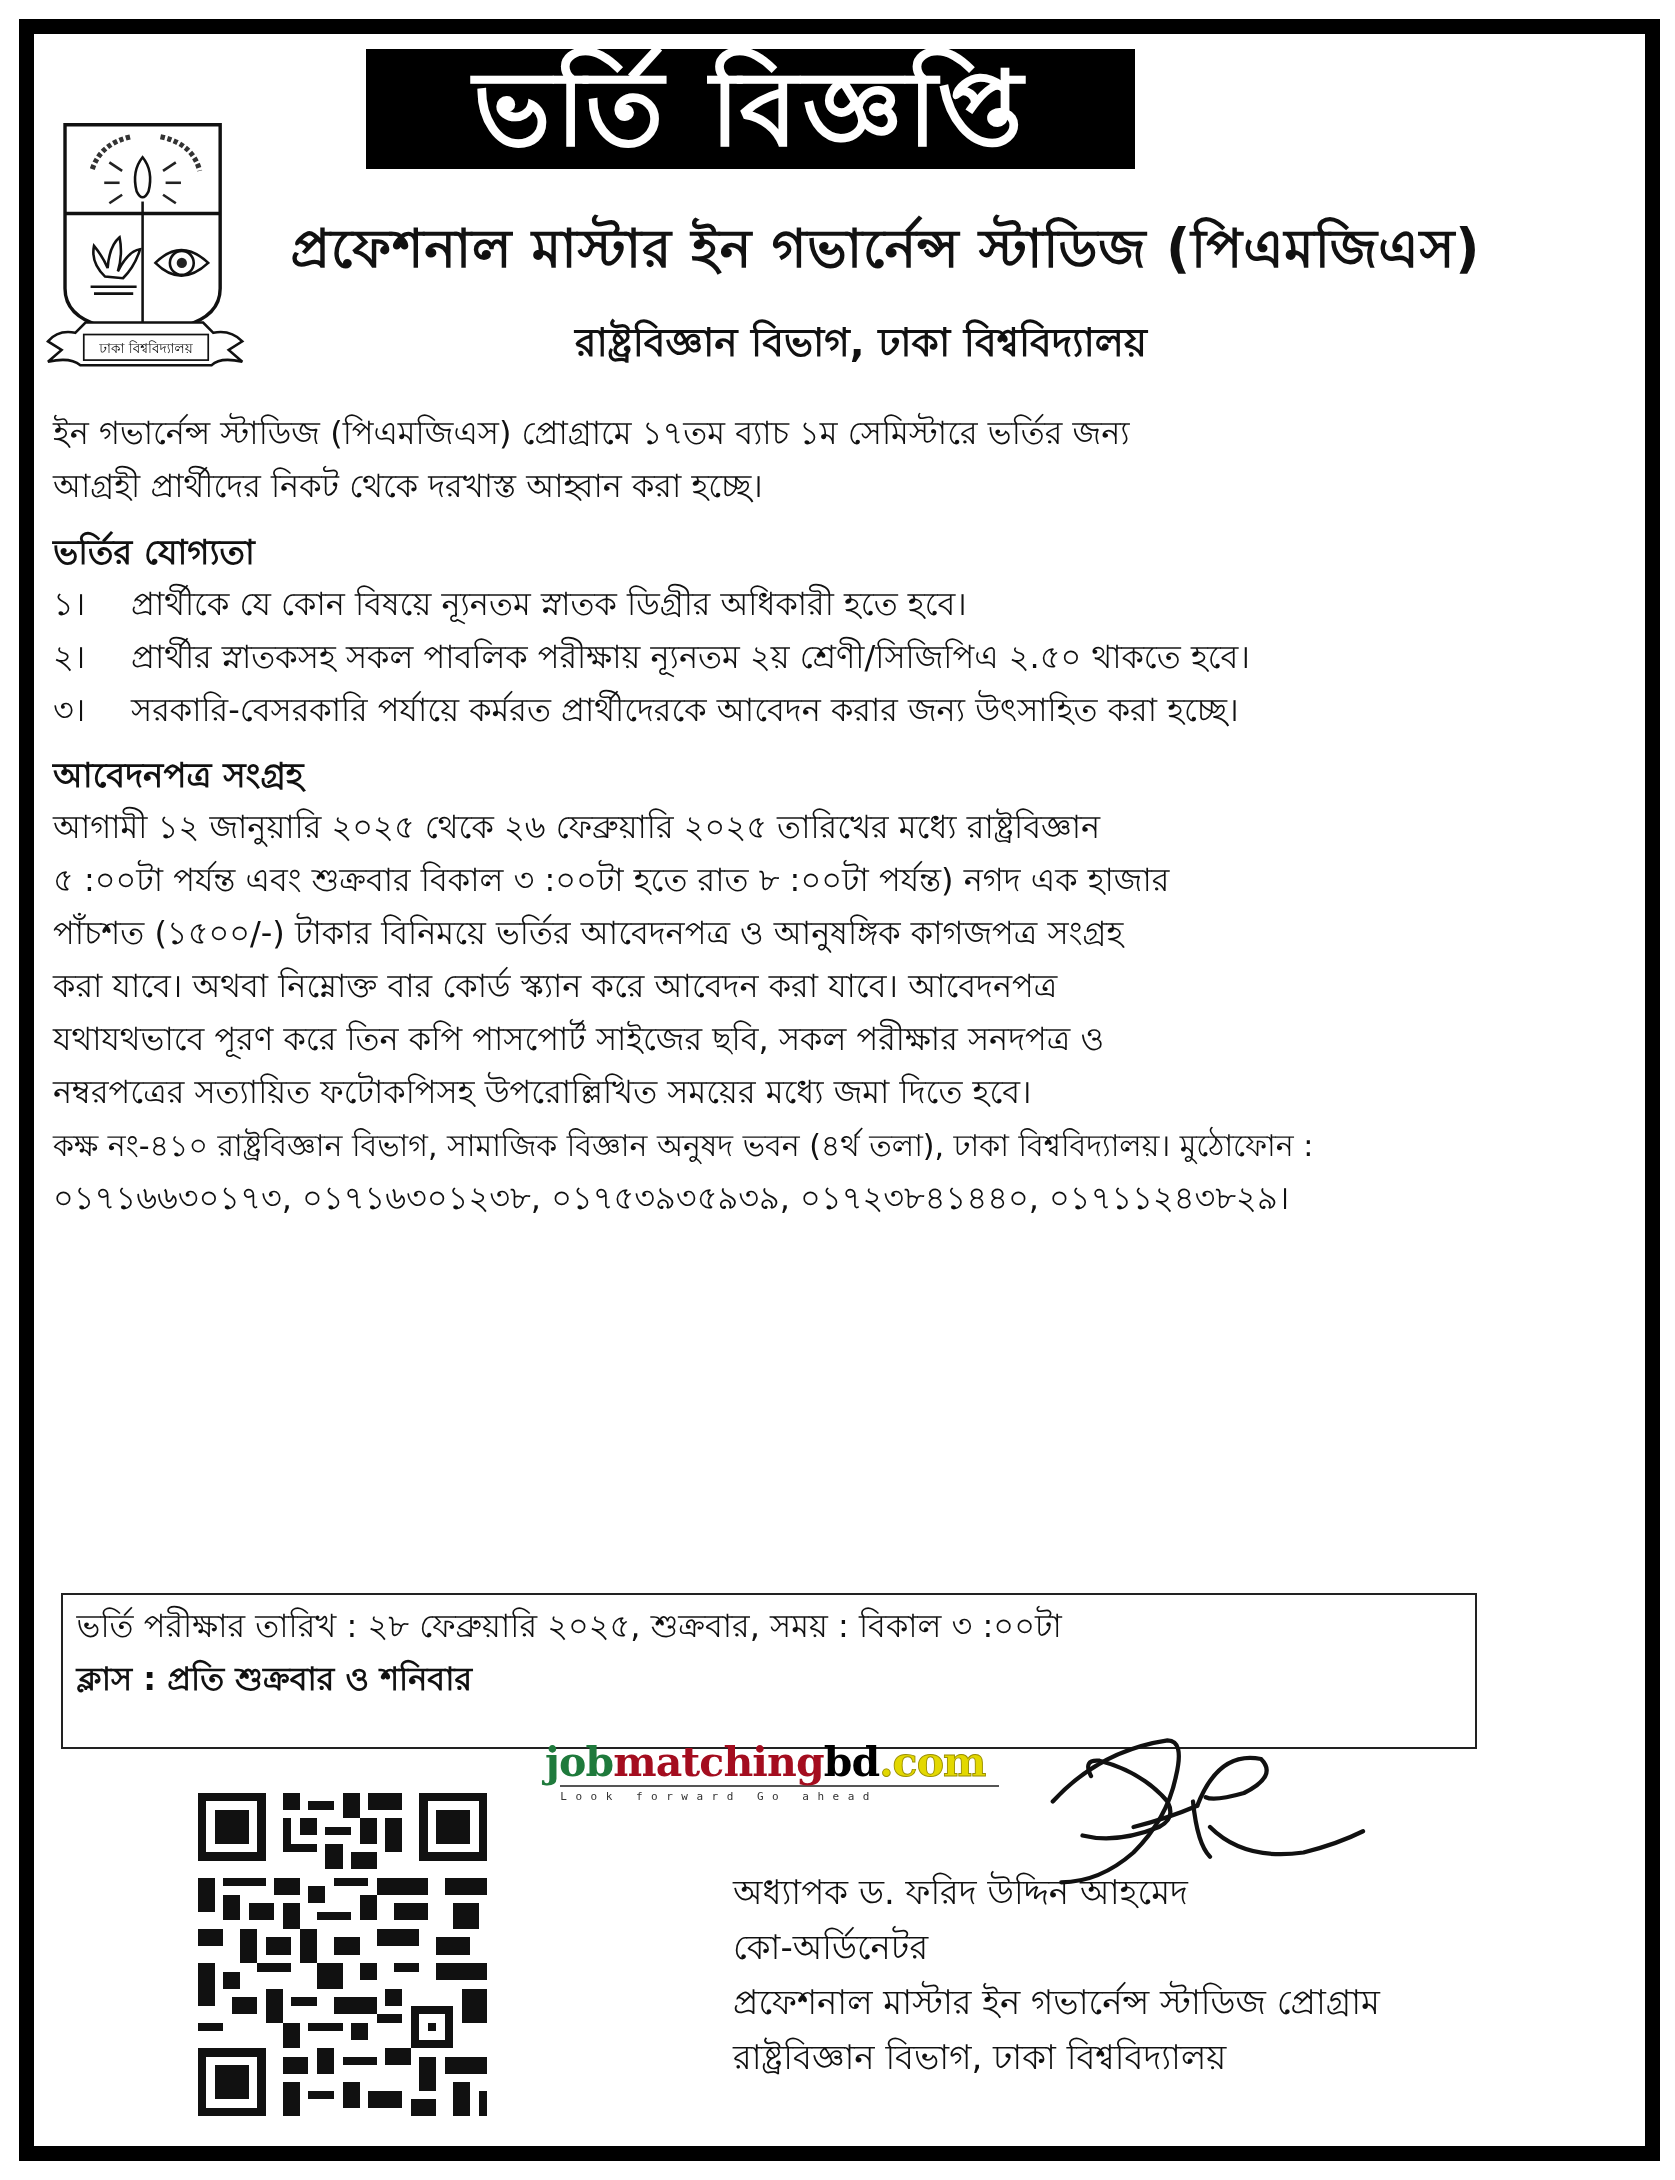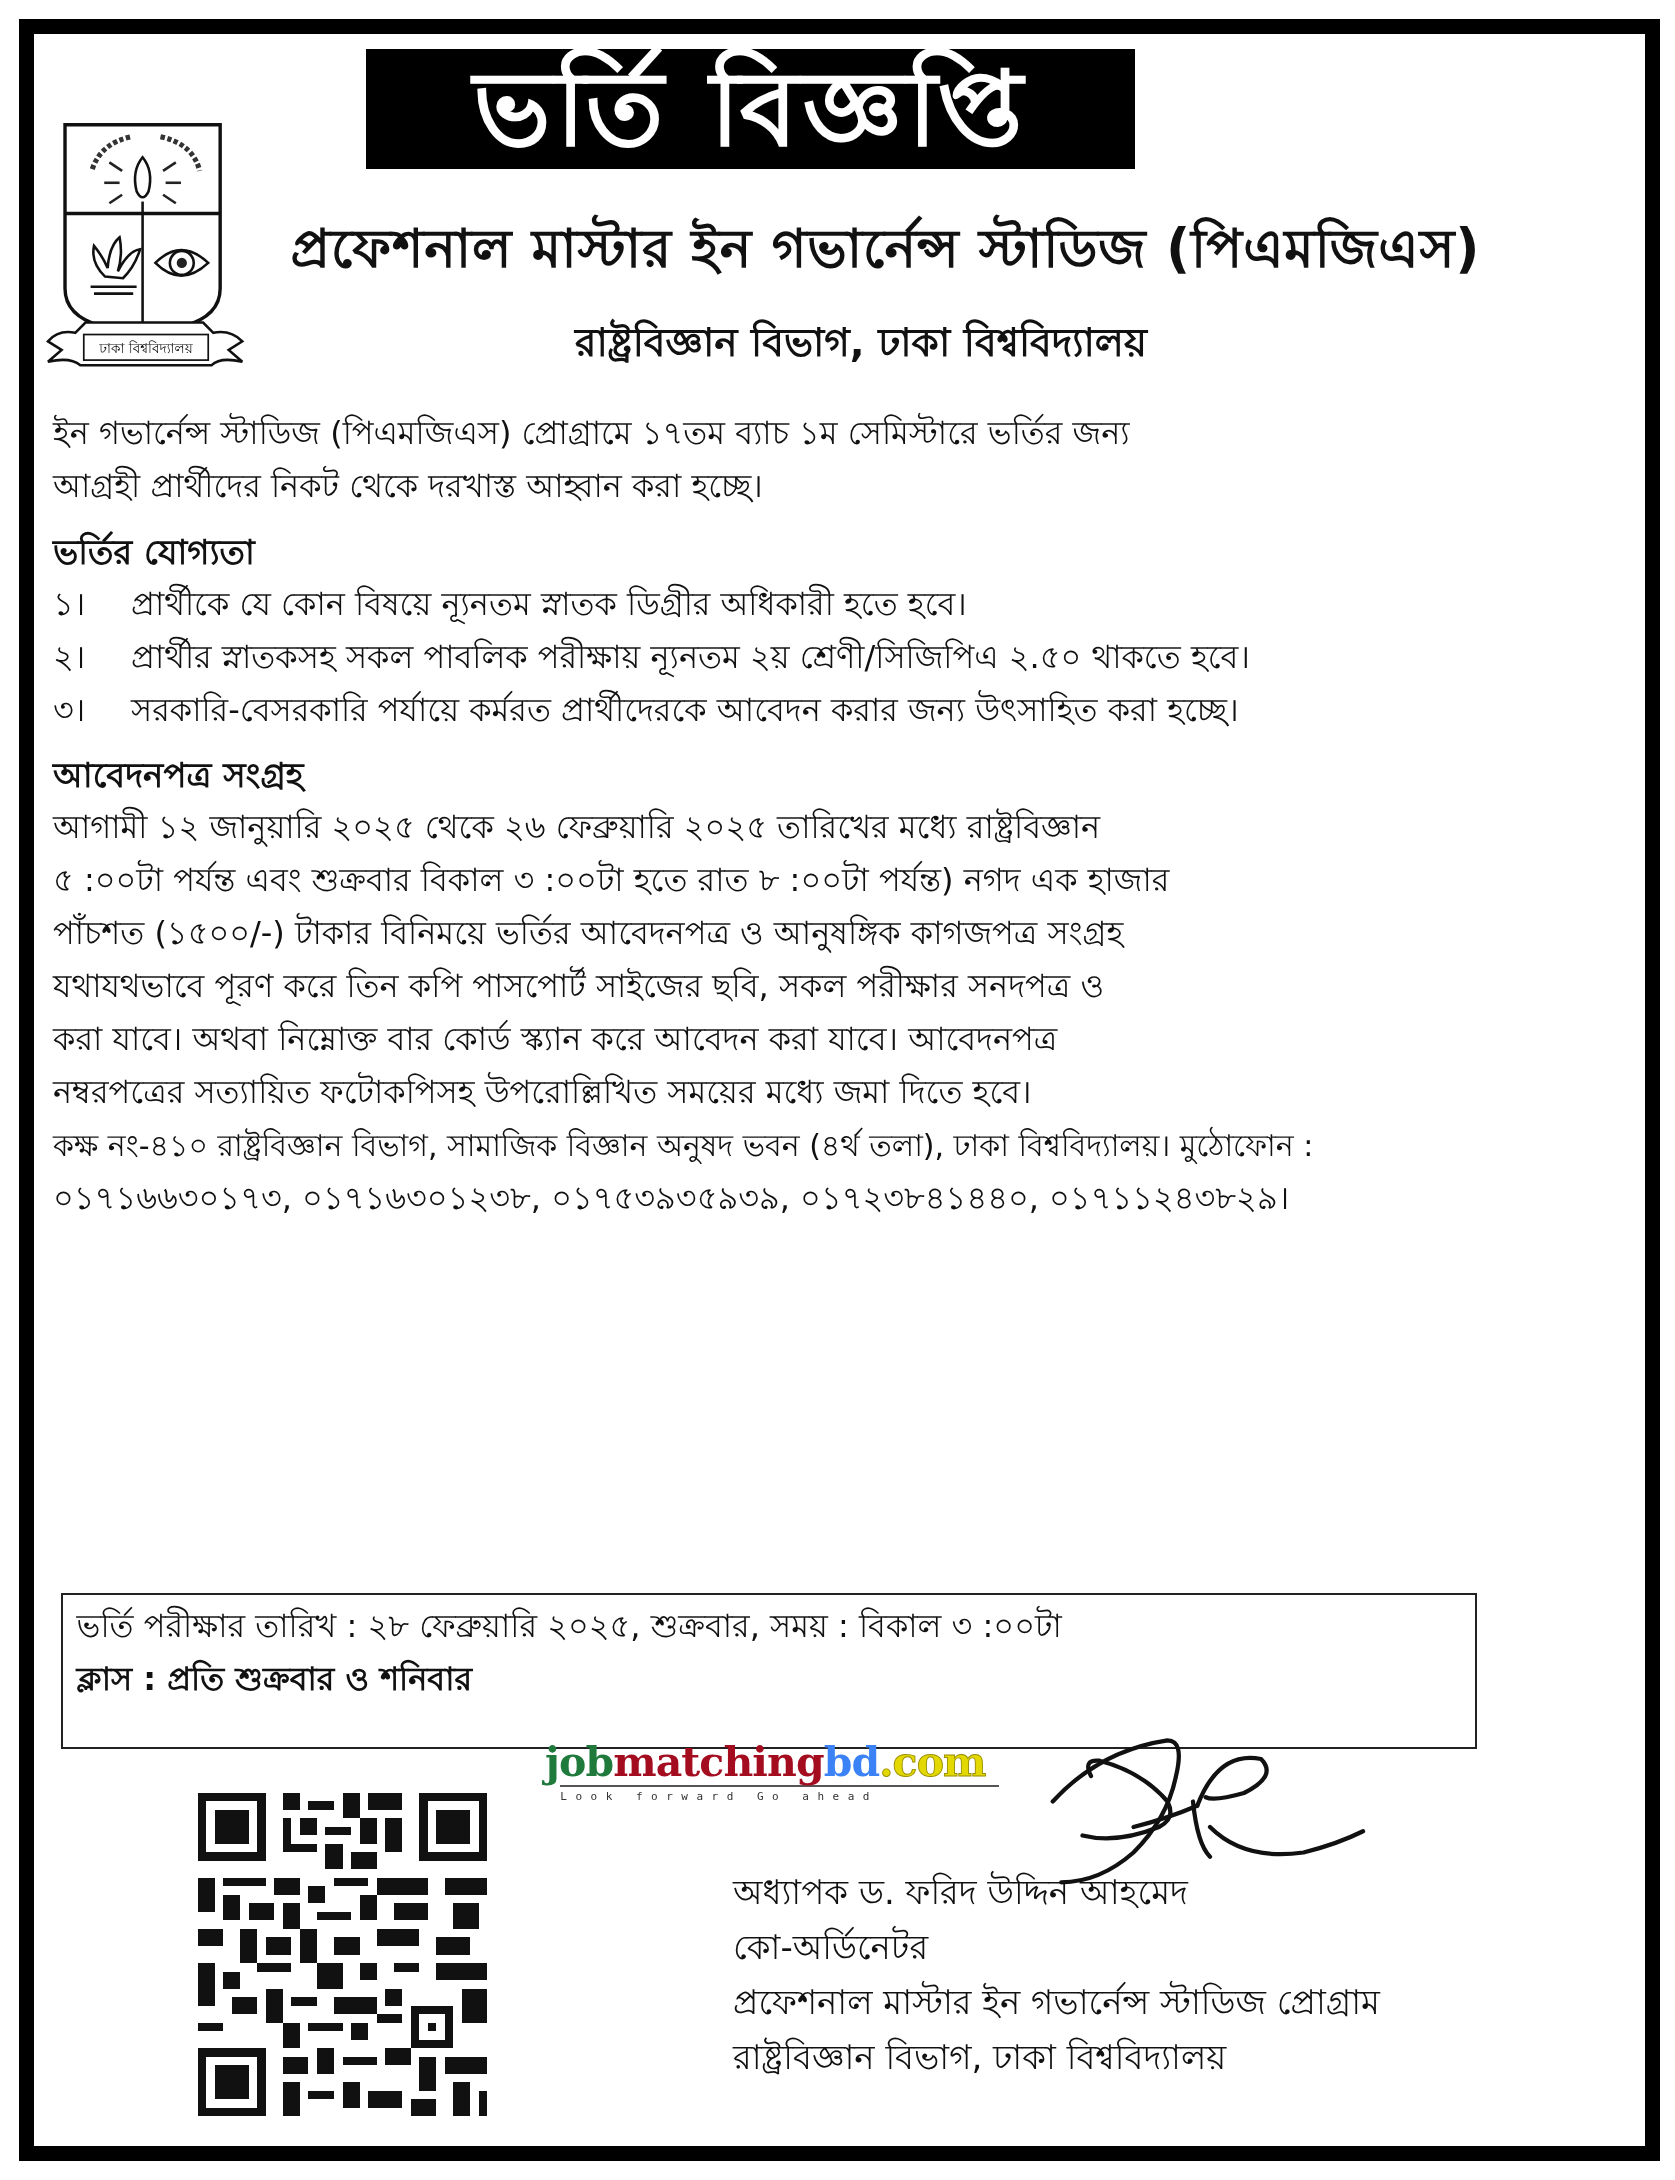--- a/index.html
+++ b/index.html
@@ -43,21 +43,21 @@
     border: 2.6px solid #222; padding: 5.1px 13.6px;
   }
   .info-line { font-size: 32px; line-height: 53px; }
   .info-line.bold { font-weight: bold; }
 
   
   .watermark { position: absolute; left: 545px; top: 1742px; width: 477px; }
   .wm-main { font-family: "DejaVu Serif", serif; font-weight: bold; font-size: 41px; line-height: 1; letter-spacing: -0.9px; }
   .wm-job { color: #1f7a3c; }
   .wm-matching { color: #a40d1f; }
-  .wm-bd { color: #3b82f6; }
+  .wm-bd { color: #000000; }
   .wm-com { color: #e3d800; -webkit-text-stroke: 0.9px #9a8f00; }
   .wm-rule { height: 2.6px; background: #555; margin: 1.7px 0 2.6px 15.3px; width: 439px; }
   .wm-tag { font-family: "DejaVu Sans Mono", monospace; font-size: 11px; letter-spacing: 8.5px; color: #333; padding-left: 15.3px; }
 
   
   .qr { position: absolute; left: 189px; top: 1784px; width: 307px; height: 341px; }
 
   
   .signature { position: absolute; left: 1048px; top: 1725px; width: 324px; height: 170px; }
   .signatory { position: absolute; left: 733px; top: 1865px; width: 920px; }
@@ -126,22 +126,22 @@
       <span class="num">৩।</span>
       <span class="txt">সরকারি-বেসরকারি পর্যায়ে কর্মরত প্রার্থীদেরকে আবেদন করার জন্য উৎসাহিত করা হচ্ছে।</span>
     </li>
   </ul>
 
   <div class="heading">আবেদনপত্র সংগ্রহ</div>
   <div>
     <div class="para">আগামী ১২ জানুয়ারি ২০২৫ থেকে ২৬ ফেব্রুয়ারি ২০২৫ তারিখের মধ্যে রাষ্ট্রবিজ্ঞান</div>
     <div class="para">৫ :০০টা পর্যন্ত এবং শুক্রবার বিকাল ৩ :০০টা হতে রাত ৮ :০০টা পর্যন্ত) নগদ এক হাজার</div>
     <div class="para">পাঁচশত (১৫০০/-) টাকার বিনিময়ে ভর্তির আবেদনপত্র ও আনুষঙ্গিক কাগজপত্র সংগ্রহ</div>
+    <div class="para">করা যাবে। অথবা নিম্নোক্ত বার কোর্ড স্ক্যান করে আবেদন করা যাবে। আবেদনপত্র</div>
     <div class="para">যথাযথভাবে পূরণ করে তিন কপি পাসপোর্ট সাইজের ছবি, সকল পরীক্ষার সনদপত্র ও</div>
-    <div class="para">করা যাবে। অথবা নিম্নোক্ত বার কোর্ড স্ক্যান করে আবেদন করা যাবে। আবেদনপত্র</div>
     <div class="para">নম্বরপত্রের সত্যায়িত ফটোকপিসহ উপরোল্লিখিত সময়ের মধ্যে জমা দিতে হবে।</div>
   </div>
 
   <div class="para" style="font-size:30px;">কক্ষ নং-৪১০ রাষ্ট্রবিজ্ঞান বিভাগ, সামাজিক বিজ্ঞান অনুষদ ভবন (৪র্থ তলা), ঢাকা বিশ্ববিদ্যালয়। মুঠোফোন :</div>
   <div class="para">০১৭১৬৬৩০১৭৩, ০১৭১৬৩০১২৩৮, ০১৭৫৩৯৩৫৯৩৯, ০১৭২৩৮৪১৪৪০, ০১৭১১২৪৩৮২৯।</div>
 </div>
 
 <div class="info-box">
   <div class="info-line">ভর্তি পরীক্ষার তারিখ : ২৮ ফেব্রুয়ারি ২০২৫, শুক্রবার, সময় : বিকাল ৩ :০০টা</div>
   <div class="info-line bold">ক্লাস : প্রতি শুক্রবার ও শনিবার</div>

